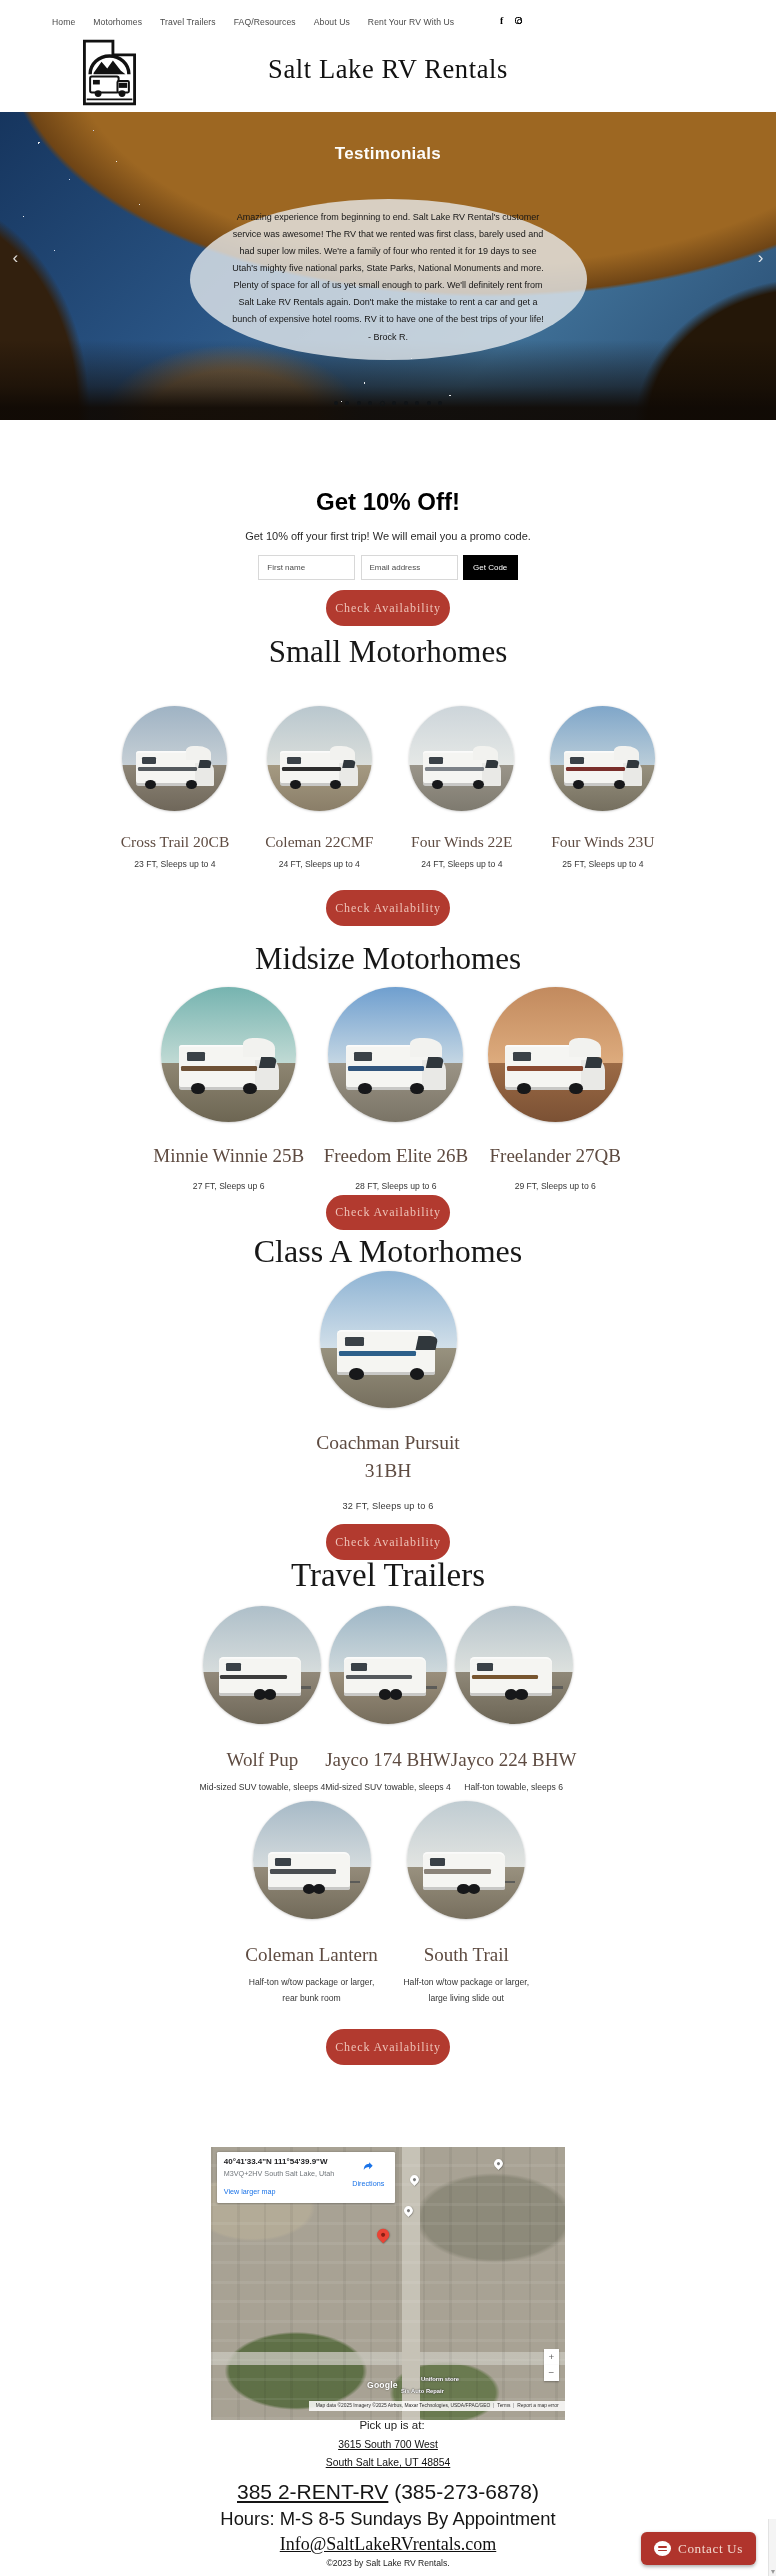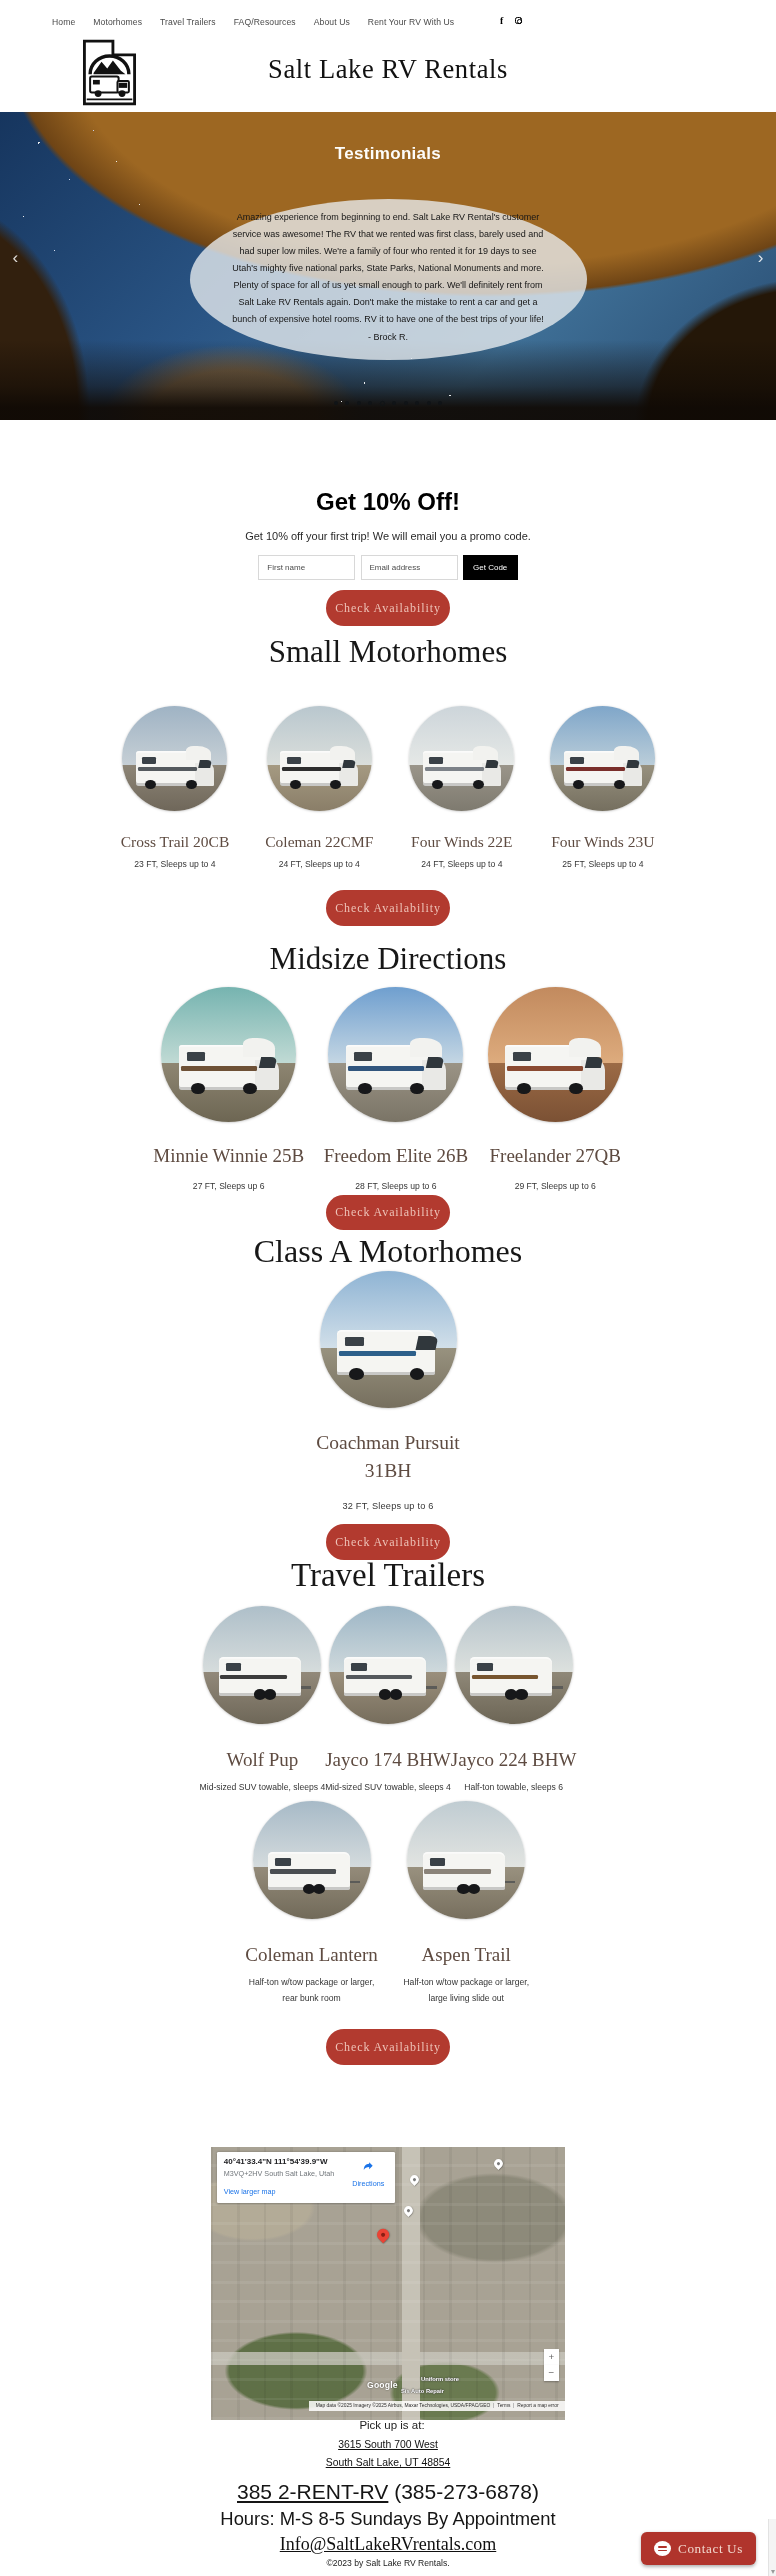--- a/index.html
+++ b/index.html
@@ -336,21 +336,21 @@
             </div>
         </div>
         <div class="veh-name">Four Winds 23U</div>
         <div class="veh-spec">25 FT, Sleeps up to 4</div>
       </div>
     </div>
     <div><span class="pill">Check Availability</span></div>
   </div>
 
   <div class="sect" id="midsize">
-    <h2>Midsize Directions</h2>
+    <h2>Midsize Motorhomes</h2>
     <div class="cards">
       <div class="veh-card">
         <div class="veh-photo p5">
           <div class="rv">
               <div class="box"></div>
               <div class="overcab"></div>
               <div class="cab"></div>
               <div class="glass"></div>
               <div class="stripe"></div>
               <div class="win"></div>
@@ -483,21 +483,21 @@
         <div class="veh-photo p13">
           <div class="rv trailer">
               <div class="box"></div>
               <div class="stripe"></div>
               <div class="win"></div>
               <div class="hitch"></div>
               <div class="wheel w1" style="left:40%;"></div>
               <div class="wheel w2" style="right:34%;"></div>
             </div>
         </div>
-        <div class="veh-name">Aspen Trail</div>
+        <div class="veh-name">South Trail</div>
         <div class="veh-spec">Half-ton w/tow package or larger, large living slide out</div>
       </div>
     </div>
     <div><span class="pill">Check Availability</span></div>
   </div>
 
   <div class="map">
     <div class="map-card">
       <div class="map-card-main">
         <div class="map-coords">40°41'33.4"N 111°54'39.9"W</div>

